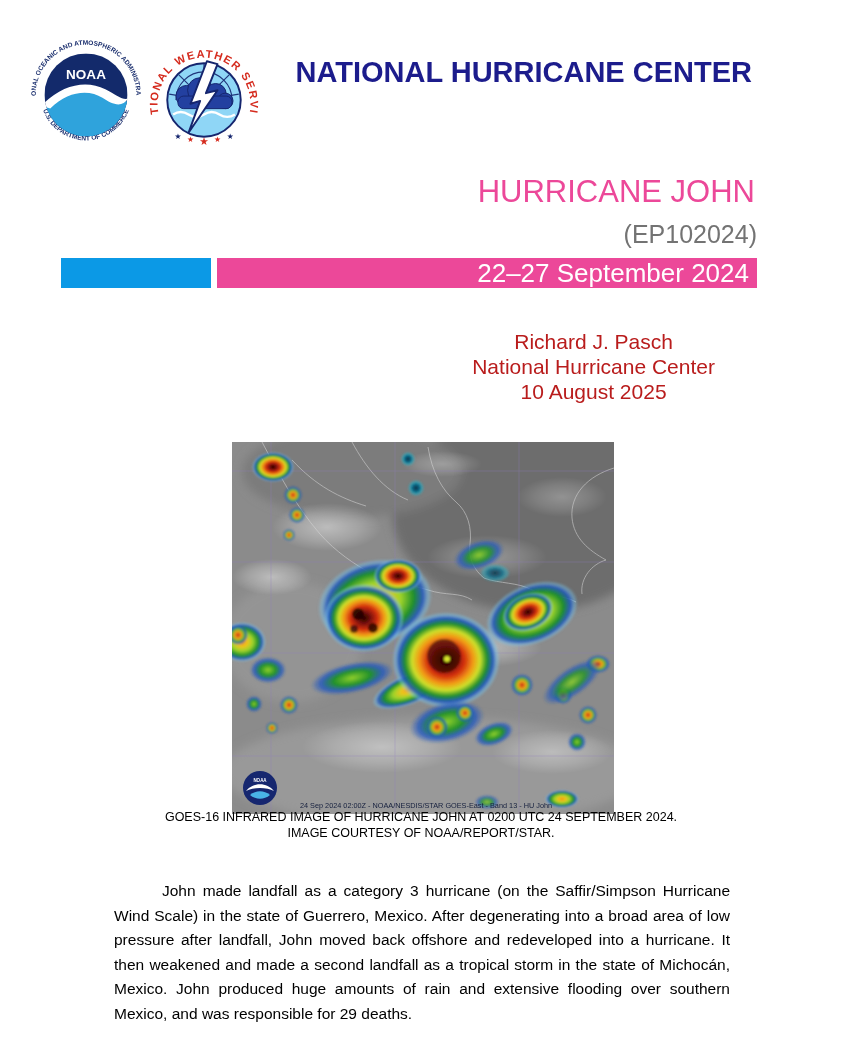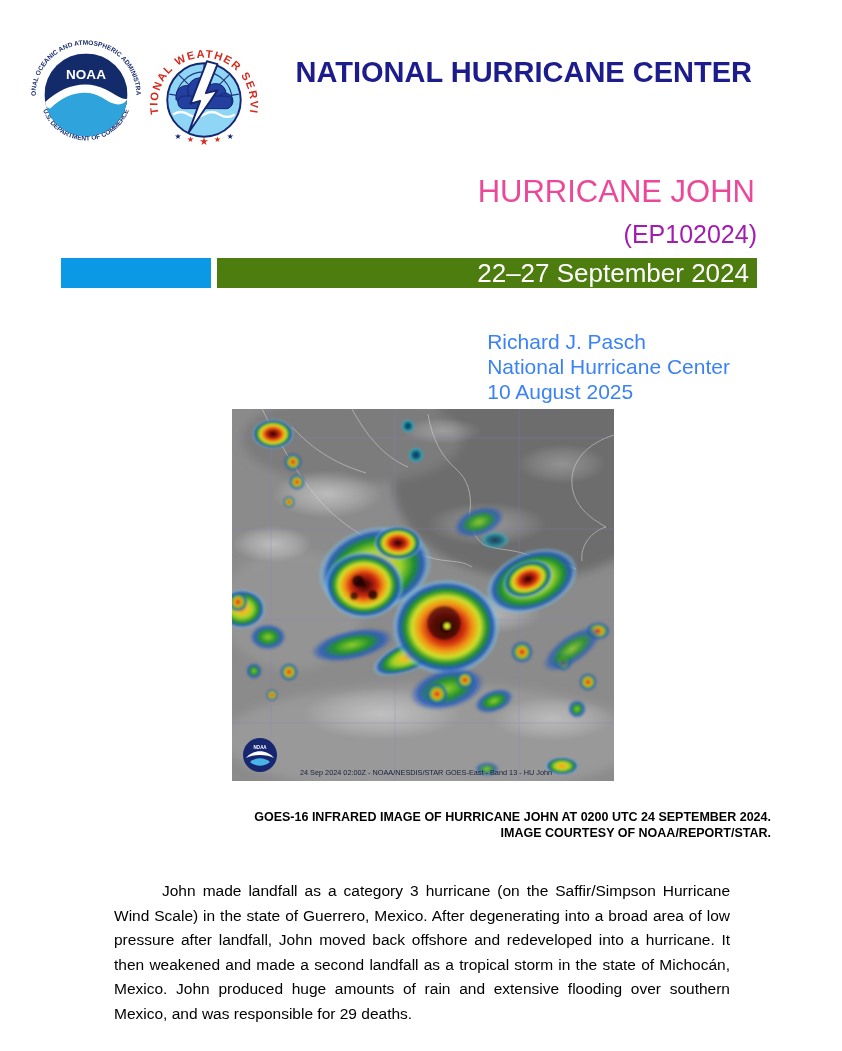--- a/index.html
+++ b/index.html
@@ -15,42 +15,42 @@
   .report-title {
     position:absolute; top:55px; right:90px; text-align:right;
     font-size:29px; font-weight:bold; line-height:35px; color:#1c1c8c;
   }
   .storm-name {
     position:absolute; top:174px; right:87px;
     font-size:31px; color:#ec4899; font-weight:400;
   }
   .storm-id {
     position:absolute; top:220px; right:85px;
-    font-size:25px; color:#a21caf; font-weight:400;
+    font-size:25px; color:#737373; font-weight:400;
   }
   .bar-light {
     position:absolute; left:61px; top:258px; width:150px; height:30px;
     background:#0b99e6;
   }
   .bar-navy {
     position:absolute; left:217px; top:258px; width:540px; height:30px;
-    background:#4d7c0f; color:#ffffff; font-size:26px; line-height:30px;
+    background:#ec4899; color:#ffffff; font-size:26px; line-height:30px;
     text-align:right; padding-right:8px; box-sizing:border-box;
   }
   .byline {
-    position:absolute; top:329px; right:112px; text-align:left;
-    font-size:21px; line-height:25px; color:#3b82f6;
+    position:absolute; top:329px; right:127px; text-align:center;
+    font-size:21px; line-height:25px; color:#b91c1c;
   }
   .figure {
-    position:absolute; left:232px; top:409px; width:382px; height:304px;border-radius:13px;
+    position:absolute; left:232px; top:442px; width:382px; height:304px;border-radius:13px;
   }
   .figure svg { display:block; }
   .caption {
-    position:absolute; top:809px; left:71px; width:700px; text-align:right;
-    font-size:12.5px; font-weight:bold; line-height:16px; color:#000000;
+    position:absolute; top:809px; left:71px; width:700px; text-align:center;
+    font-size:12.5px; font-weight:normal; line-height:16px; color:#000000;
   }
   .body-text {
     position:absolute; left:98px; top:863px; width:648px;
     font-size:15.5px; line-height:24.5px; text-align:justify; color:#000000;
   }
   .body-text p { margin:16px; text-indent:48px; }
 </style>
 </head>
 <body>
 

